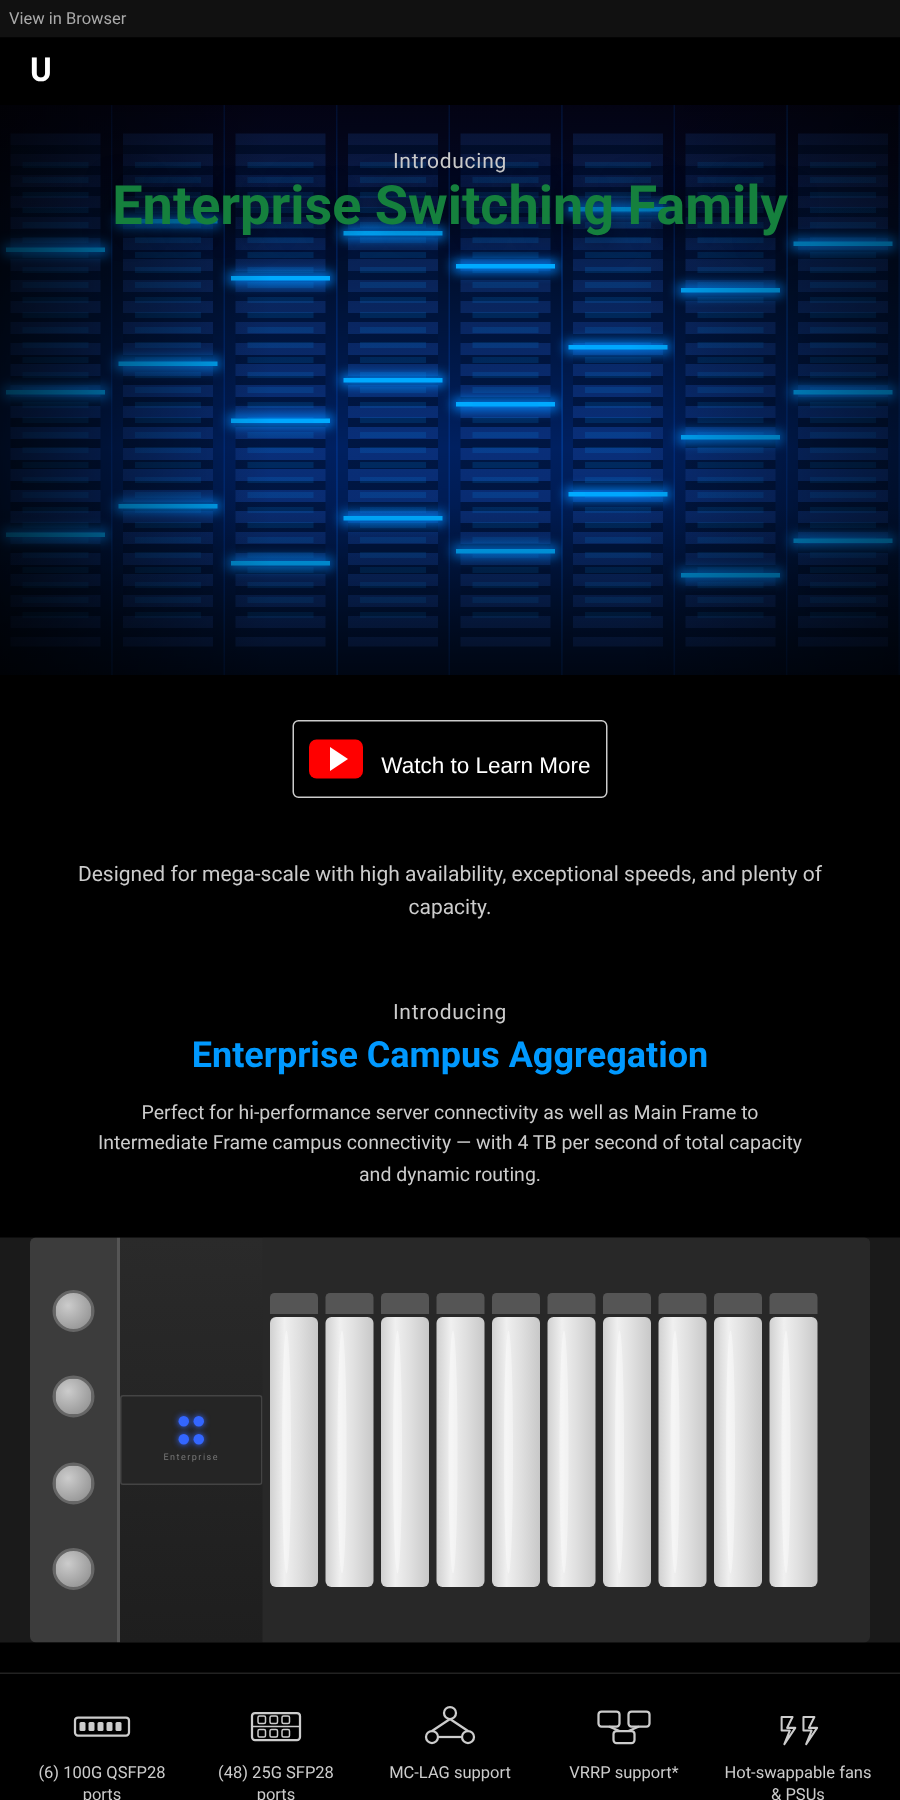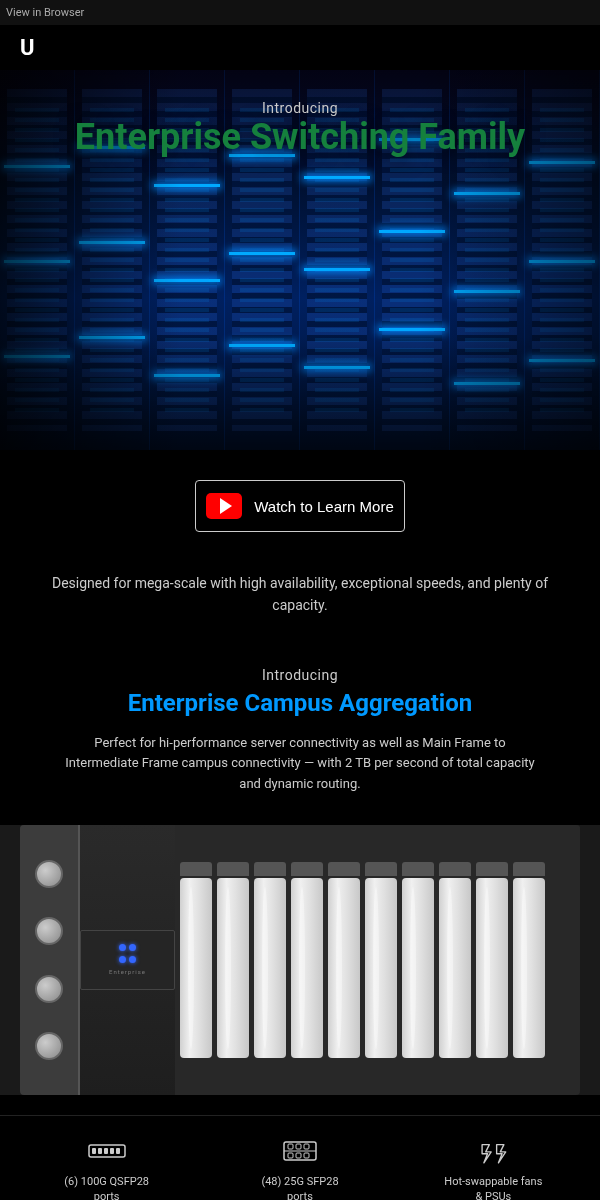--- a/index.html
+++ b/index.html
@@ -160,21 +160,21 @@
     
     .watch-section {
       background: #000;
       padding: 30px 20px;
       display: flex;
       justify-content: center;
     }
 
     .watch-button {
       display: flex;
-      align-items: center;
+      align-items: flex-end;
       gap: 12px;
       border: 1px solid #ccc;
       border-radius: 4px;
       padding: 12px 10px;
       cursor: pointer;
       background: transparent;
       color: #fff;
     }
 
     .yt-icon {
@@ -475,21 +475,21 @@
     </div>
     <span class="watch-label">Watch to Learn More</span>
   </button>
 </div>
 
 <div class="description">Designed for mega-scale with high availability, exceptional speeds, and plenty of capacity.</div>
 
 <div class="campus-section">
   <div class="section-introducing">Introducing</div>
   <div class="campus-title">Enterprise Campus Aggregation</div>
-  <div class="campus-desc">Perfect for hi-performance server connectivity as well as Main Frame to Intermediate Frame campus connectivity — with 2 TB per second of total capacity and dynamic routing.</div>
+  <div class="campus-desc">Perfect for hi-performance server connectivity as well as Main Frame to Intermediate Frame campus connectivity — with 4 TB per second of total capacity and dynamic routing.</div>
 </div>
 
 <div class="product-image-container">
   <div class="switch-visual">
 
     <div class="rack-left">
       <div class="knob"></div>
       <div class="knob"></div>
       <div class="knob"></div>
       <div class="knob"></div>
@@ -576,20 +576,45 @@
         <rect x="24" y="7" width="5" height="5" rx="1" fill="none" stroke="#ccc" stroke-width="1"></rect>
         <rect x="8" y="16" width="5" height="5" rx="1" fill="none" stroke="#ccc" stroke-width="1"></rect>
         <rect x="16" y="16" width="5" height="5" rx="1" fill="none" stroke="#ccc" stroke-width="1"></rect>
         <rect x="24" y="16" width="5" height="5" rx="1" fill="none" stroke="#ccc" stroke-width="1"></rect>
       </svg>
     </div>
     <div class="feature-label">(48) 25G SFP28 ports</div>
   </div>
   <div class="feature-item">
     <div class="feature-icon">
+      <svg width="40" height="30" viewBox="0 0 40 30">
+        <circle cx="20" cy="6" r="4" fill="none" stroke="#ccc" stroke-width="1.5"></circle>
+        <circle cx="8" cy="22" r="4" fill="none" stroke="#ccc" stroke-width="1.5"></circle>
+        <circle cx="32" cy="22" r="4" fill="none" stroke="#ccc" stroke-width="1.5"></circle>
+        <line x1="20" y1="10" x2="8" y2="18" stroke="#ccc" stroke-width="1.5"></line>
+        <line x1="20" y1="10" x2="32" y2="18" stroke="#ccc" stroke-width="1.5"></line>
+        <line x1="12" y1="22" x2="28" y2="22" stroke="#ccc" stroke-width="1.5"></line>
+      </svg>
+    </div>
+    <div class="feature-label">MC-LAG support</div>
+  </div>
+  <div class="feature-item">
+    <div class="feature-icon">
+      <svg width="40" height="30" viewBox="0 0 40 30">
+        <rect x="3" y="5" width="14" height="10" rx="2" fill="none" stroke="#ccc" stroke-width="1.5"></rect>
+        <rect x="23" y="5" width="14" height="10" rx="2" fill="none" stroke="#ccc" stroke-width="1.5"></rect>
+        <rect x="13" y="18" width="14" height="8" rx="2" fill="none" stroke="#ccc" stroke-width="1.5"></rect>
+        <line x1="10" y1="15" x2="17" y2="18" stroke="#ccc" stroke-width="1.5"></line>
+        <line x1="30" y1="15" x2="23" y2="18" stroke="#ccc" stroke-width="1.5"></line>
+      </svg>
+    </div>
+    <div class="feature-label">VRRP support*</div>
+  </div>
+  <div class="feature-item">
+    <div class="feature-icon">
       <svg width="44" height="30" viewBox="0 0 44 30">
         <path d="M10 8 L18 8 L14 16 L20 16 L12 28 L16 18 L10 18 Z" fill="none" stroke="#ccc" stroke-width="1.5" stroke-linejoin="round"></path>
         <path d="M26 8 L34 8 L30 16 L36 16 L28 28 L32 18 L26 18 Z" fill="none" stroke="#ccc" stroke-width="1.5" stroke-linejoin="round"></path>
       </svg>
     </div>
     <div class="feature-label">Hot-swappable fans &amp; PSUs</div>
   </div>
 </div>
 
 </body></html>

